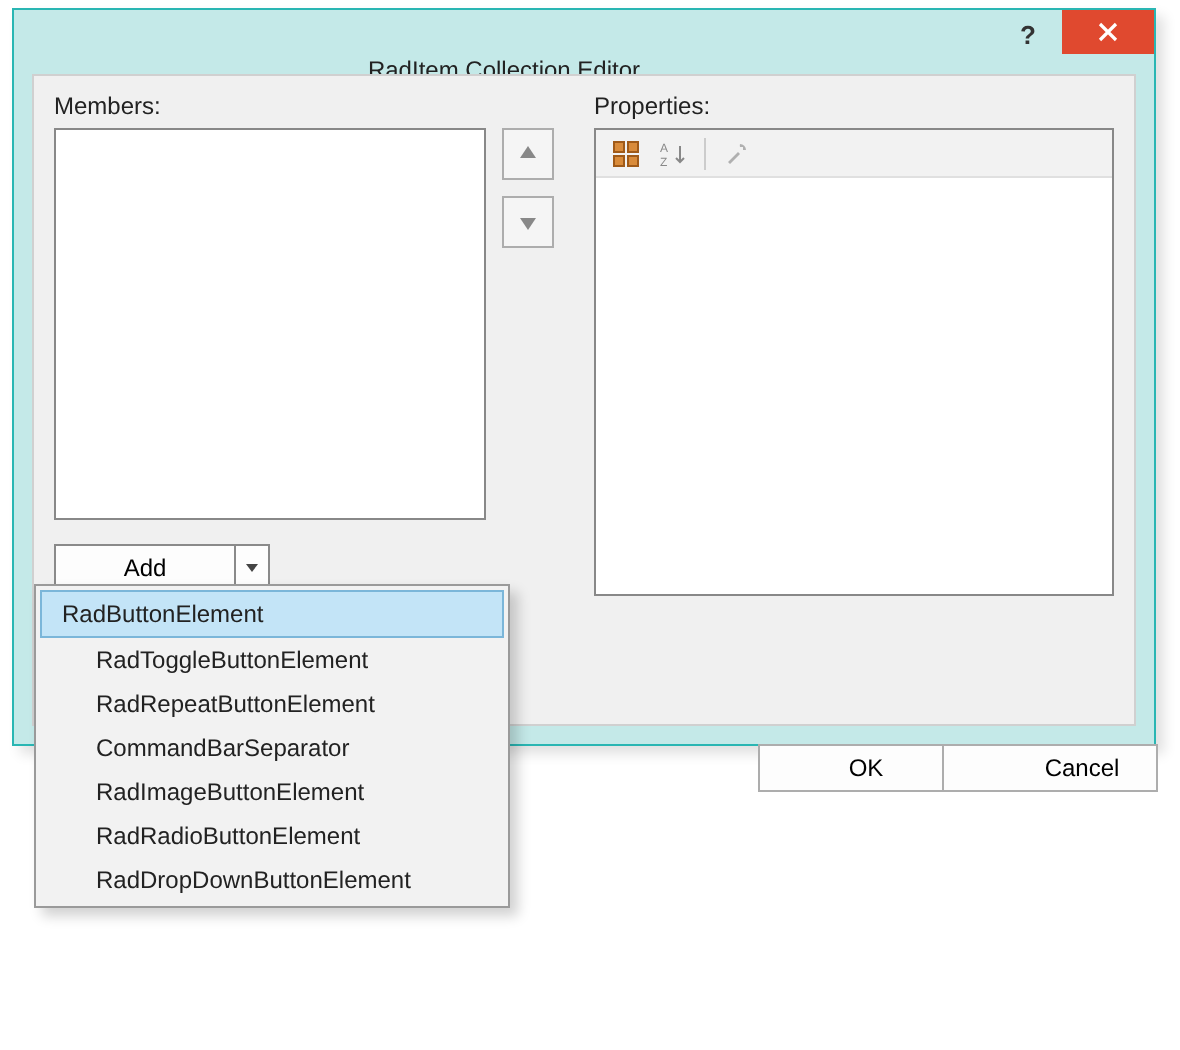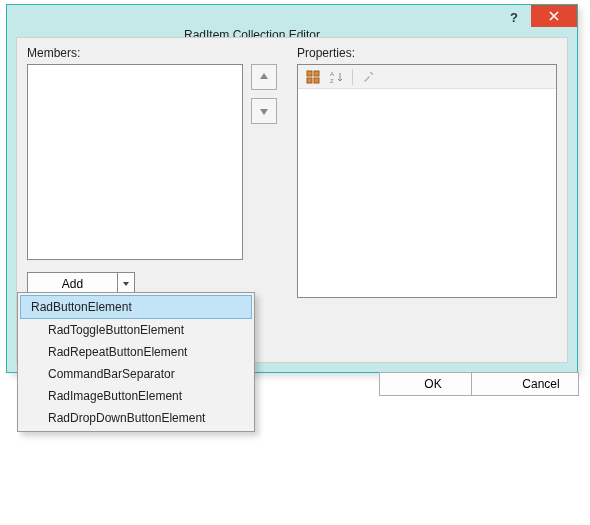--- a/index.html
+++ b/index.html
@@ -235,14 +235,15 @@
     <div class="cancel-btn">Cancel</div>
   </div>
 </div>
 
 <div class="dropdown" id="dropdown">
     <div class="dd-item hover">RadButtonElement</div>
     <div class="dd-item">RadToggleButtonElement</div>
     <div class="dd-item">RadRepeatButtonElement</div>
     <div class="dd-item">CommandBarSeparator</div>
     <div class="dd-item">RadImageButtonElement</div>
+    <div class="dd-item">RadRadioButtonElement</div>
     <div class="dd-item">RadDropDownButtonElement</div>
   </div>
 
 </body></html>

